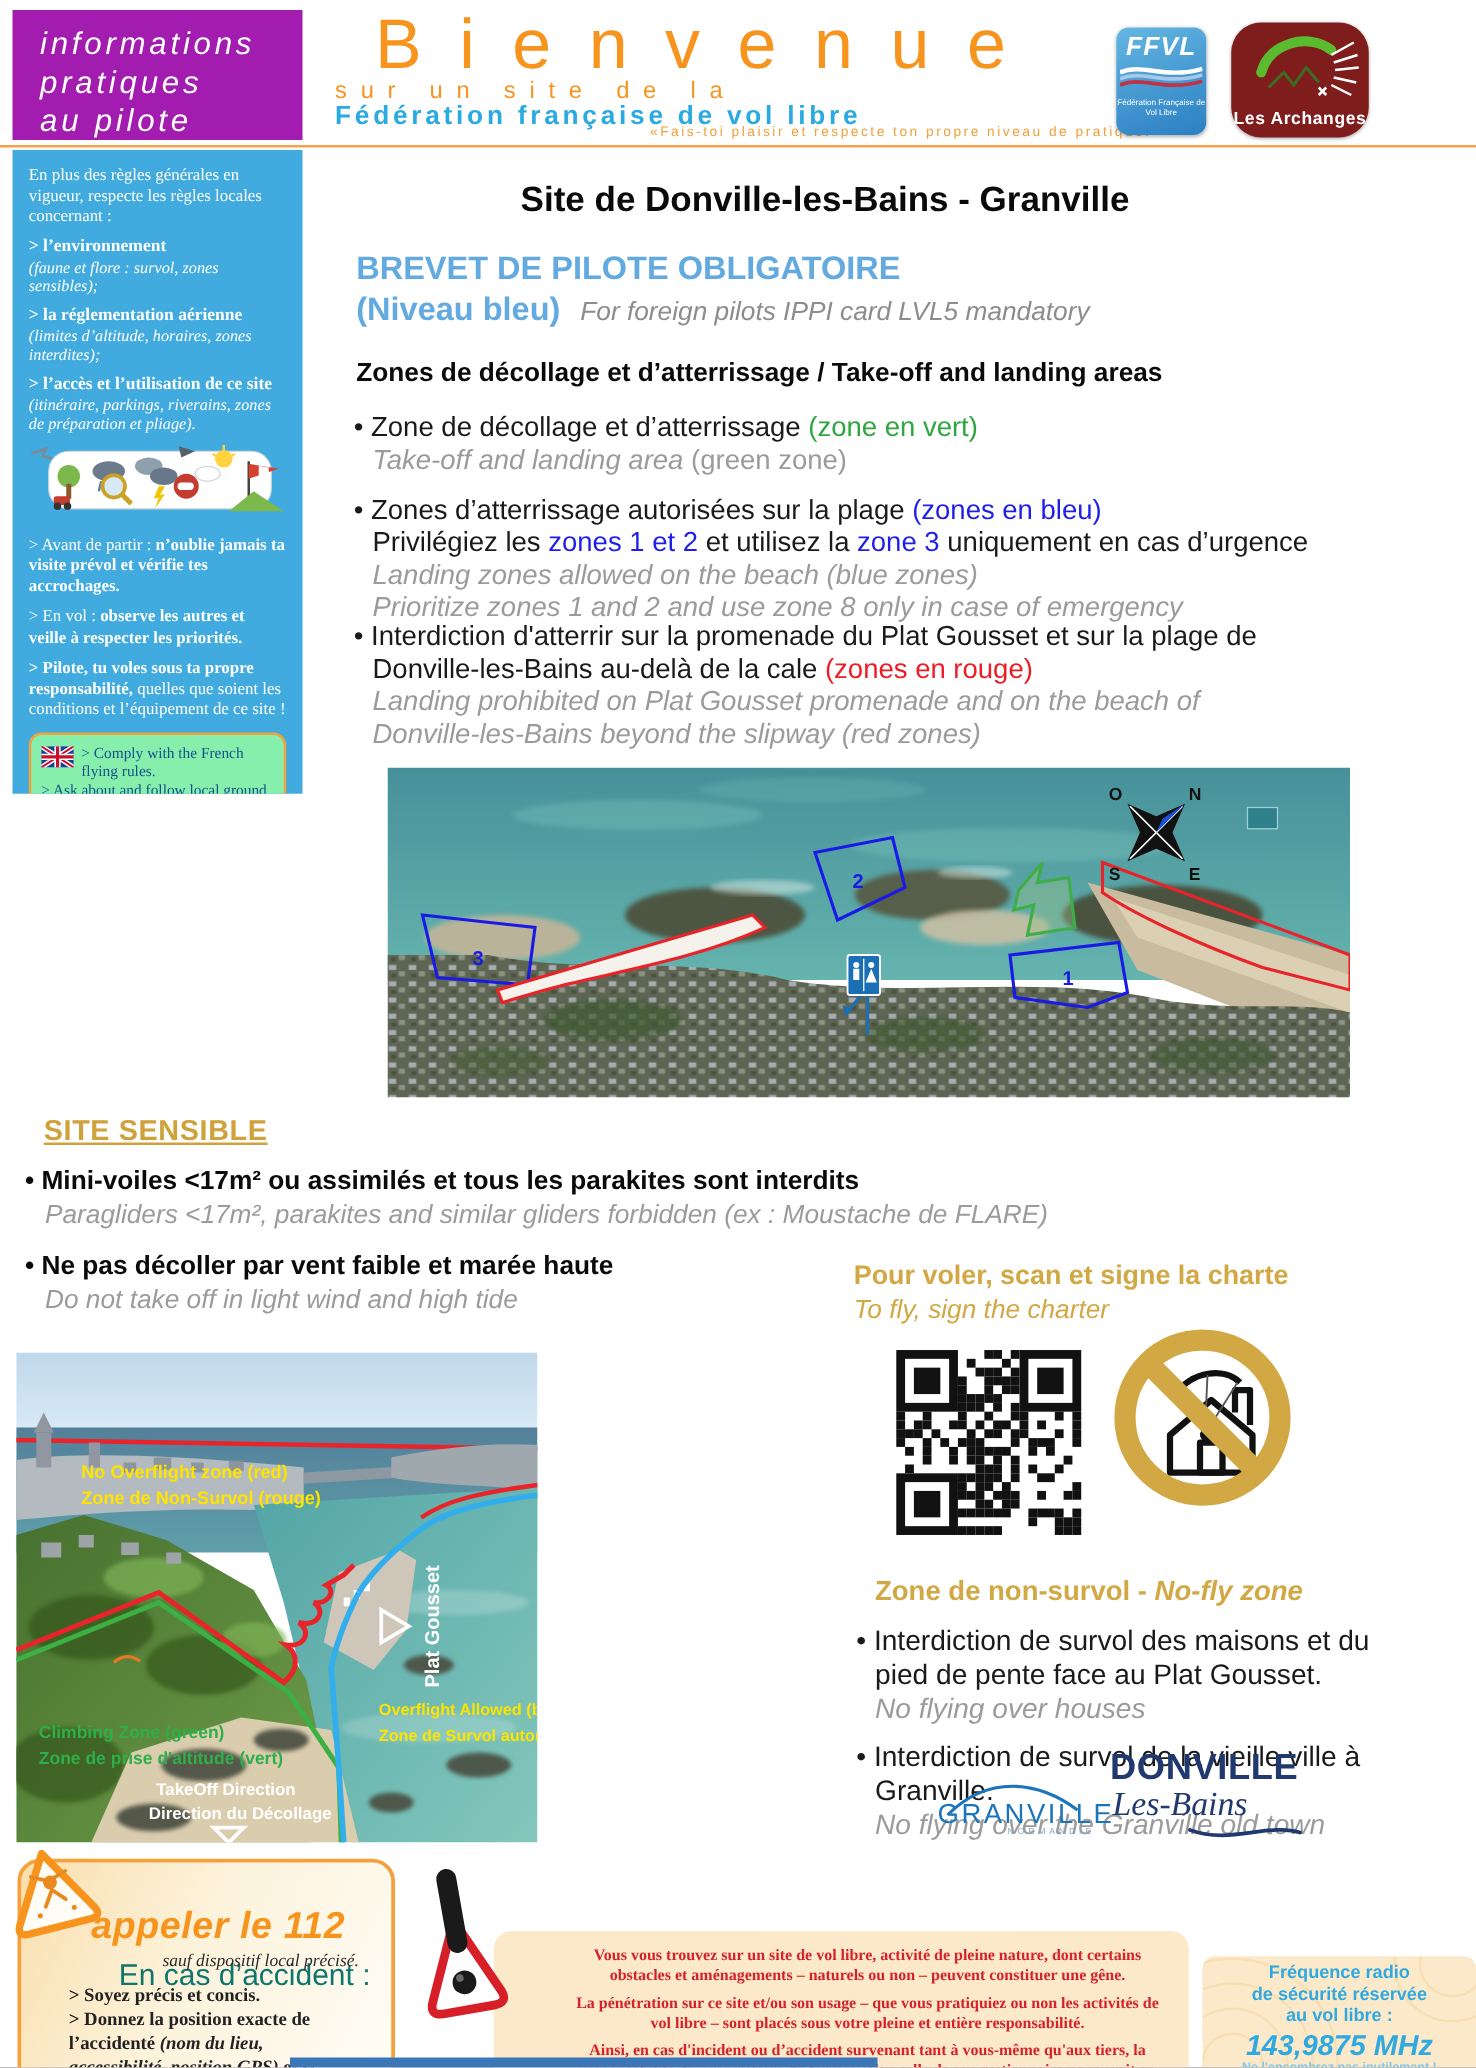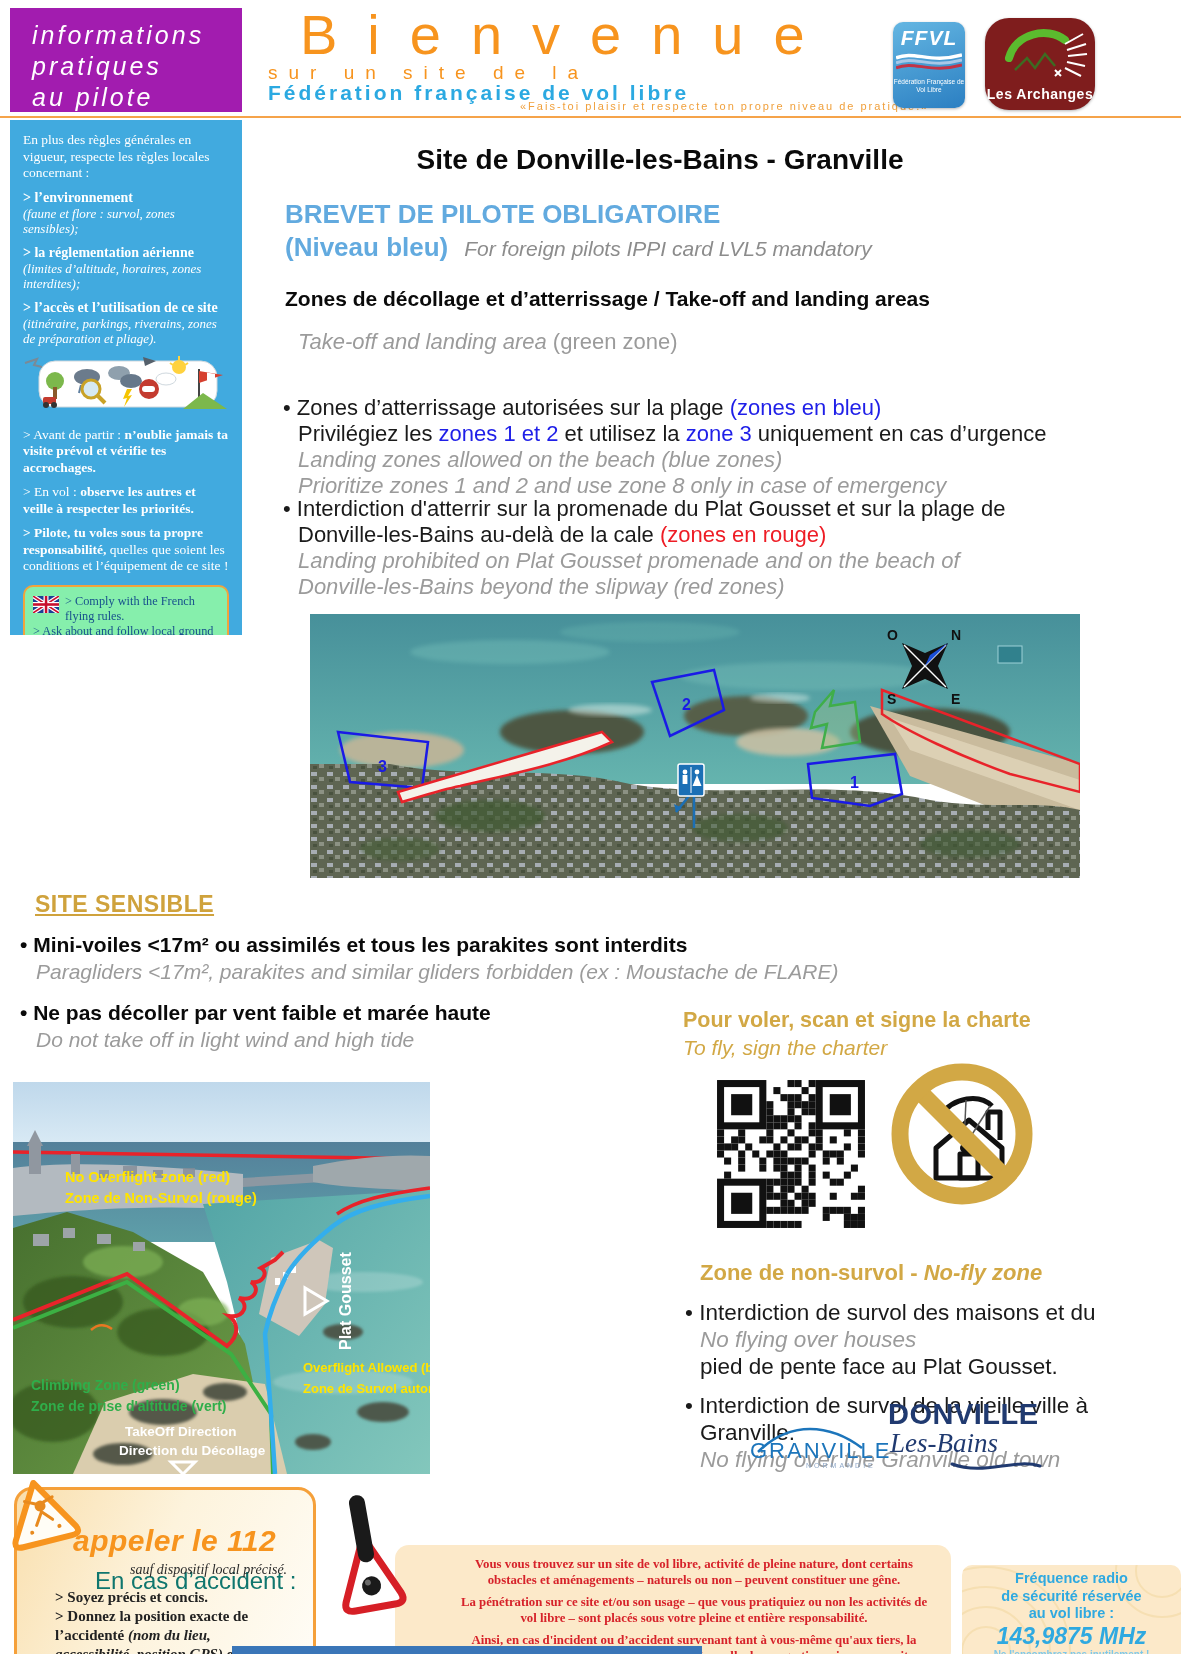--- a/index.html
+++ b/index.html
@@ -219,20 +219,21 @@
   </div>
 
   <div id="siteTitle" class="abs">Site de Donville-les-Bains - Granville</div>
   <div id="brevet1" class="abs">BREVET DE PILOTE OBLIGATOIRE</div>
   <div id="brevetRow" class="abs">
     <span class="b2">(Niveau bleu)</span><span class="ippi">For foreign pilots IPPI card LVL5 mandatory</span>
   </div>
   <div id="zonesHead" class="abs">Zones de décollage et d’atterrissage / Take-off and landing areas</div>
 
   <div class="abs bullets" style="top:329px;">
+    <div class="bl"><span>• Zone de décollage et d’atterrissage </span><span class="grn">(zone en vert)</span></div>
     <div class="bl ind"><span class="en">Take-off and landing area </span><span style="color:#9B9B9B;">(green zone)</span></div>
   </div>
 
   <div class="abs bullets" style="top:395px;">
     <div class="bl"><span>• Zones d’atterrissage autorisées sur la plage </span><span class="zbl">(zones en bleu)</span></div>
     <div class="bl ind"><span>Privilégiez les </span><span class="zbl">zones 1 et 2</span><span> et utilisez la </span><span class="zbl">zone 3</span><span> uniquement en cas d’urgence</span></div>
     <div class="bl ind en">Landing zones allowed on the beach (blue zones)</div>
     <div class="bl ind en">Prioritize zones 1 and 2 and use zone 8 only in case of emergency</div>
   </div>
 
@@ -501,22 +502,22 @@
     <circle cx="77" cy="88" r="5" fill="#111"></circle>
     <line x1="30" y1="30" x2="118" y2="118" stroke="#D2A845" stroke-width="17"></line>
     <circle cx="74" cy="74" r="62" stroke="#D2A845" stroke-width="17" fill="none"></circle>
   </svg>
 
   <div id="nfHead" class="abs">
     <span>Zone de non-survol - </span><span class="it">No-fly zone</span>
   </div>
   <div class="abs nfb" style="top:1299px;">
     <div class="nfl">• Interdiction de survol des maisons et du</div>
+    <div class="nfl ind">pied de pente face au Plat Gousset.</div>
     <div class="nfl ind en">No flying over houses</div>
-    <div class="nfl ind">pied de pente face au Plat Gousset.</div>
   </div>
   <div class="abs nfb" style="top:1392px;">
     <div class="nfl">• Interdiction de survol de la vieille ville à</div>
     <div class="nfl ind">Granville.</div>
     <div class="nfl ind en">No flying over the Granville old town</div>
   </div>
 
   <svg id="photo" class="abs" viewBox="0 0 417 392">
     <defs>
       <linearGradient id="skyG" x1="0" y1="0" x2="0" y2="1">

